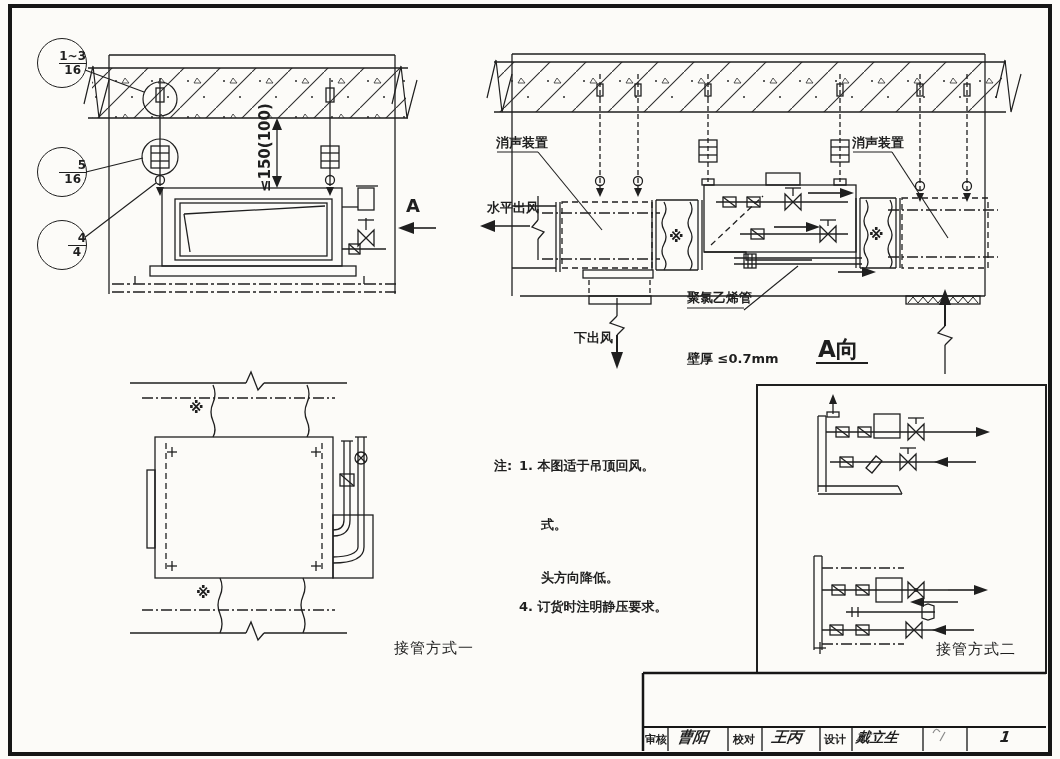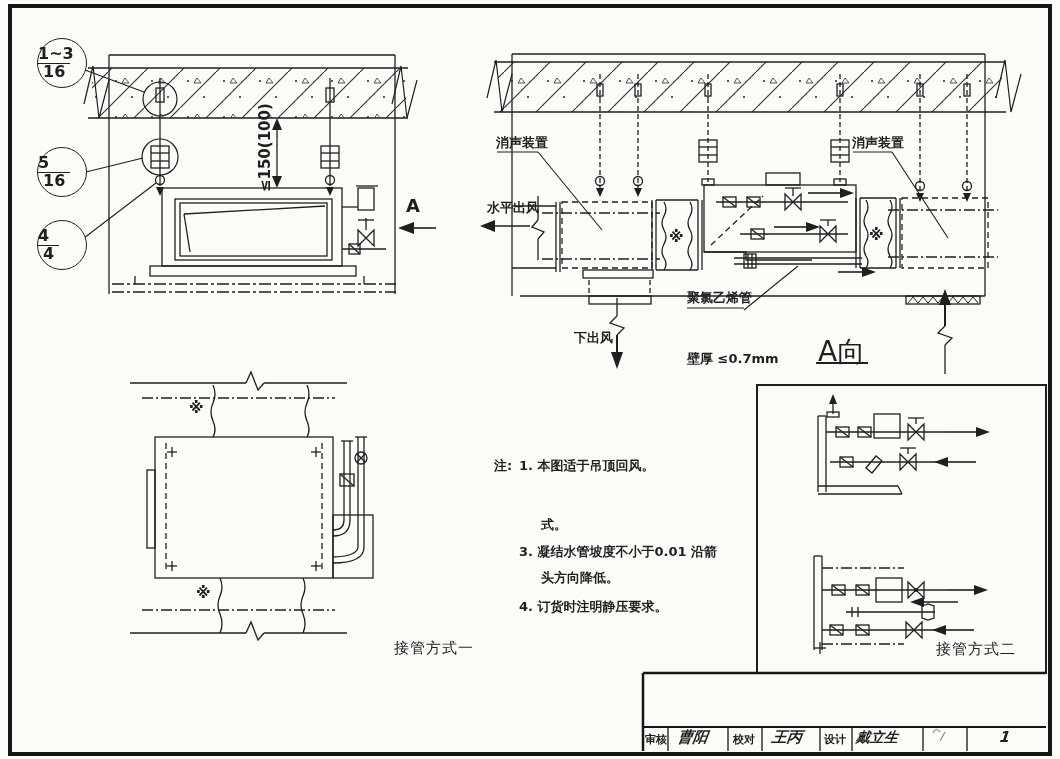--- a/index.html
+++ b/index.html
@@ -3,25 +3,25 @@
 <meta charset="utf-8">
 <style>
   html,body{margin:0;padding:0;background:#e8e8e6;}
   .canvas{position:relative;width:1060px;height:759px;background:#fcfbf8;overflow:hidden;
           font-family:"DejaVu Sans","Liberation Sans",sans-serif;color:#1f1f1f;}
   .frame{position:absolute;left:8px;top:4px;width:1036px;height:744px;border:4px solid #161616;}
   svg.linework{position:absolute;left:0;top:0;}
   .lbl{position:absolute;white-space:nowrap;color:#1f1f1f;line-height:1.15;}
   .sm{font-size:13px;font-weight:600;}
   .cap{font-size:15px;font-weight:400;letter-spacing:1px;}
-  .big{font-size:28px;font-weight:400;}
+  .big{font-size:23px;font-weight:700;}
   .star{font-size:15px;font-weight:600;}
   .bubble{position:absolute;width:48px;height:48px;border:1.7px solid #1f1f1f;border-radius:50%;
-          display:flex;flex-direction:column;align-items:flex-start;justify-content:center;
-          font-size:16px;font-weight:700;background:#fcfbf8;line-height:1.05;}
+          display:flex;flex-direction:column;align-items:flex-end;justify-content:center;
+          font-size:12px;font-weight:700;background:#fcfbf8;line-height:1.05;}
   .bubble .bot{border-top:1.5px solid #1f1f1f;padding:0 5px;}
   .rot{transform:rotate(-90deg);transform-origin:center center;text-align:center;font-size:15px;font-weight:700;}
   .note-row{position:absolute;font-size:13px;font-weight:600;white-space:nowrap;}
   .title-cell{position:absolute;left:645px;top:675px;width:399px;height:50px;display:flex;
               align-items:center;justify-content:center;font-size:21px;font-weight:700;letter-spacing:1px;}
   .tb-label{position:absolute;font-size:11px;font-weight:600;}
   .tb-sig{position:absolute;font-size:15px;font-weight:700;font-style:italic;transform:skewX(-8deg);}
 </style>
 </head>
 <body>
@@ -397,24 +397,20 @@
   <div class="lbl cap" style="left:936px;top:641px;">接管方式二</div>
 
   <div class="note-row" style="left:494px;top:457px;">注:</div>
   <div class="note-row" style="left:519px;top:457px;">
     <span>1.</span>
     <span>本图适于吊顶回风。</span>
   </div>
   <div class="note-row" style="left:541px;top:516px;">
     <span>式。</span>
   </div>
-  <div class="note-row" style="left:519px;top:543px;">
-    <span>3.</span>
-    <span>凝结水管坡度不小于0.01 沿箭</span>
-  </div>
   <div class="note-row" style="left:541px;top:569px;">
     <span>头方向降低。</span>
   </div>
   <div class="note-row" style="left:519px;top:598px;">
     <span>4.</span>
     <span>订货时注明静压要求。</span>
   </div>
 
   <div class="tb-label" style="left:645px;top:732px;">审核</div>
   <div class="tb-sig" style="left:678px;top:728px;">曹阳</div>

